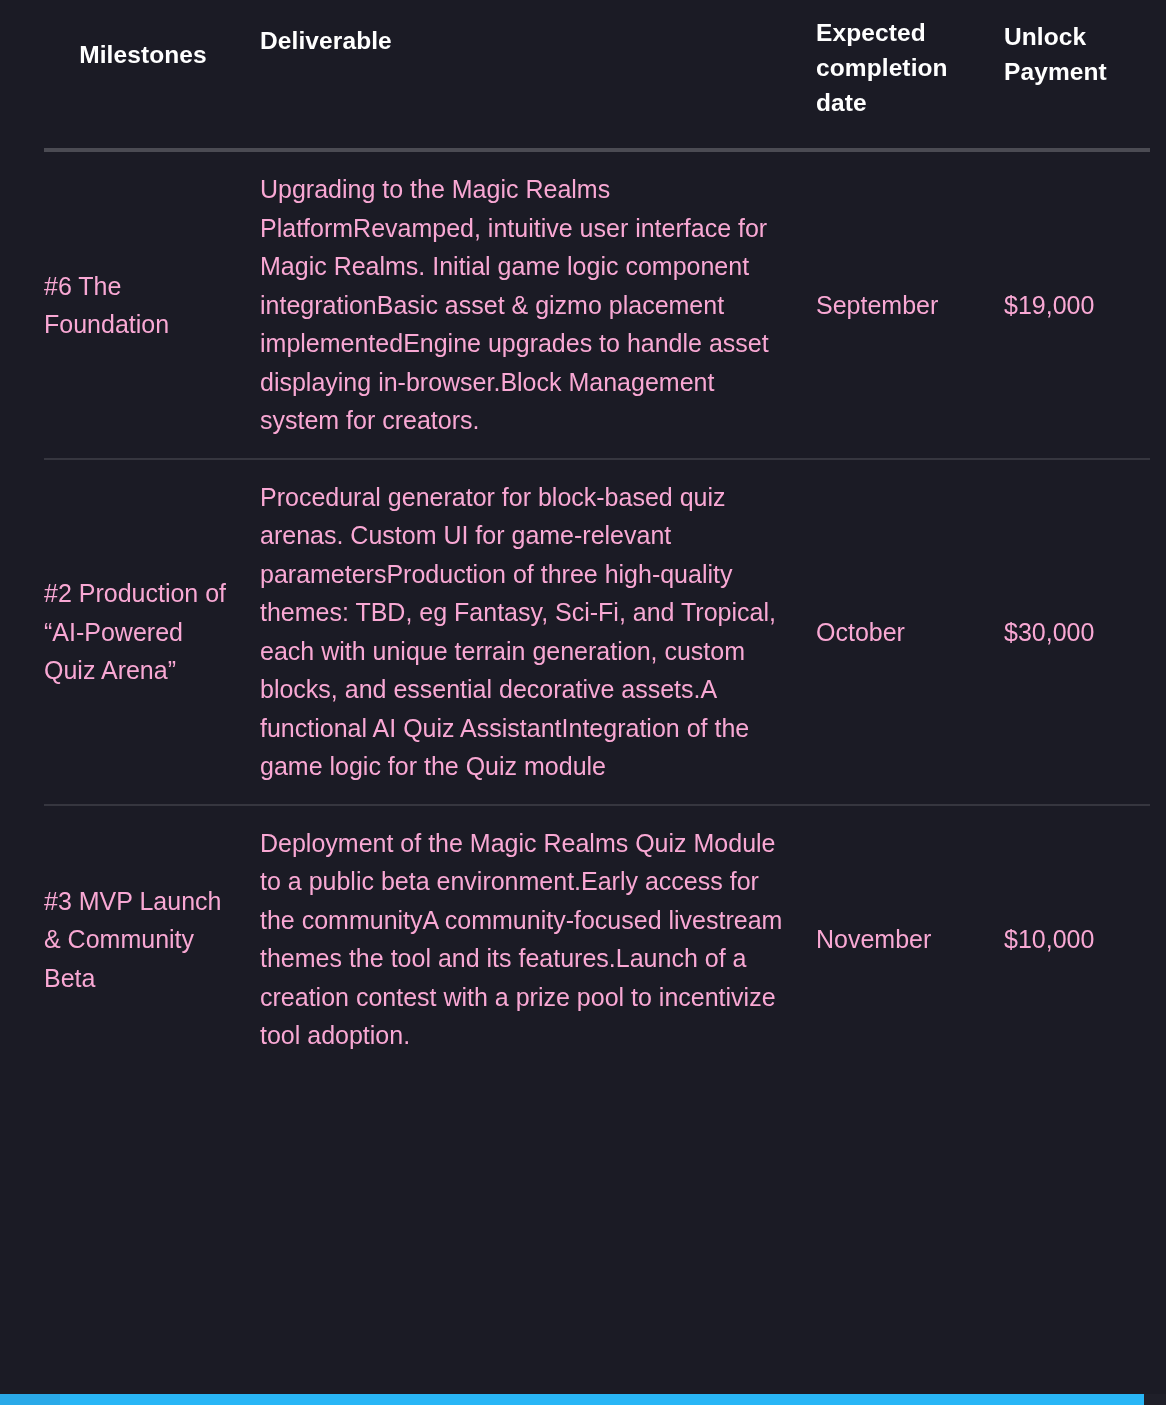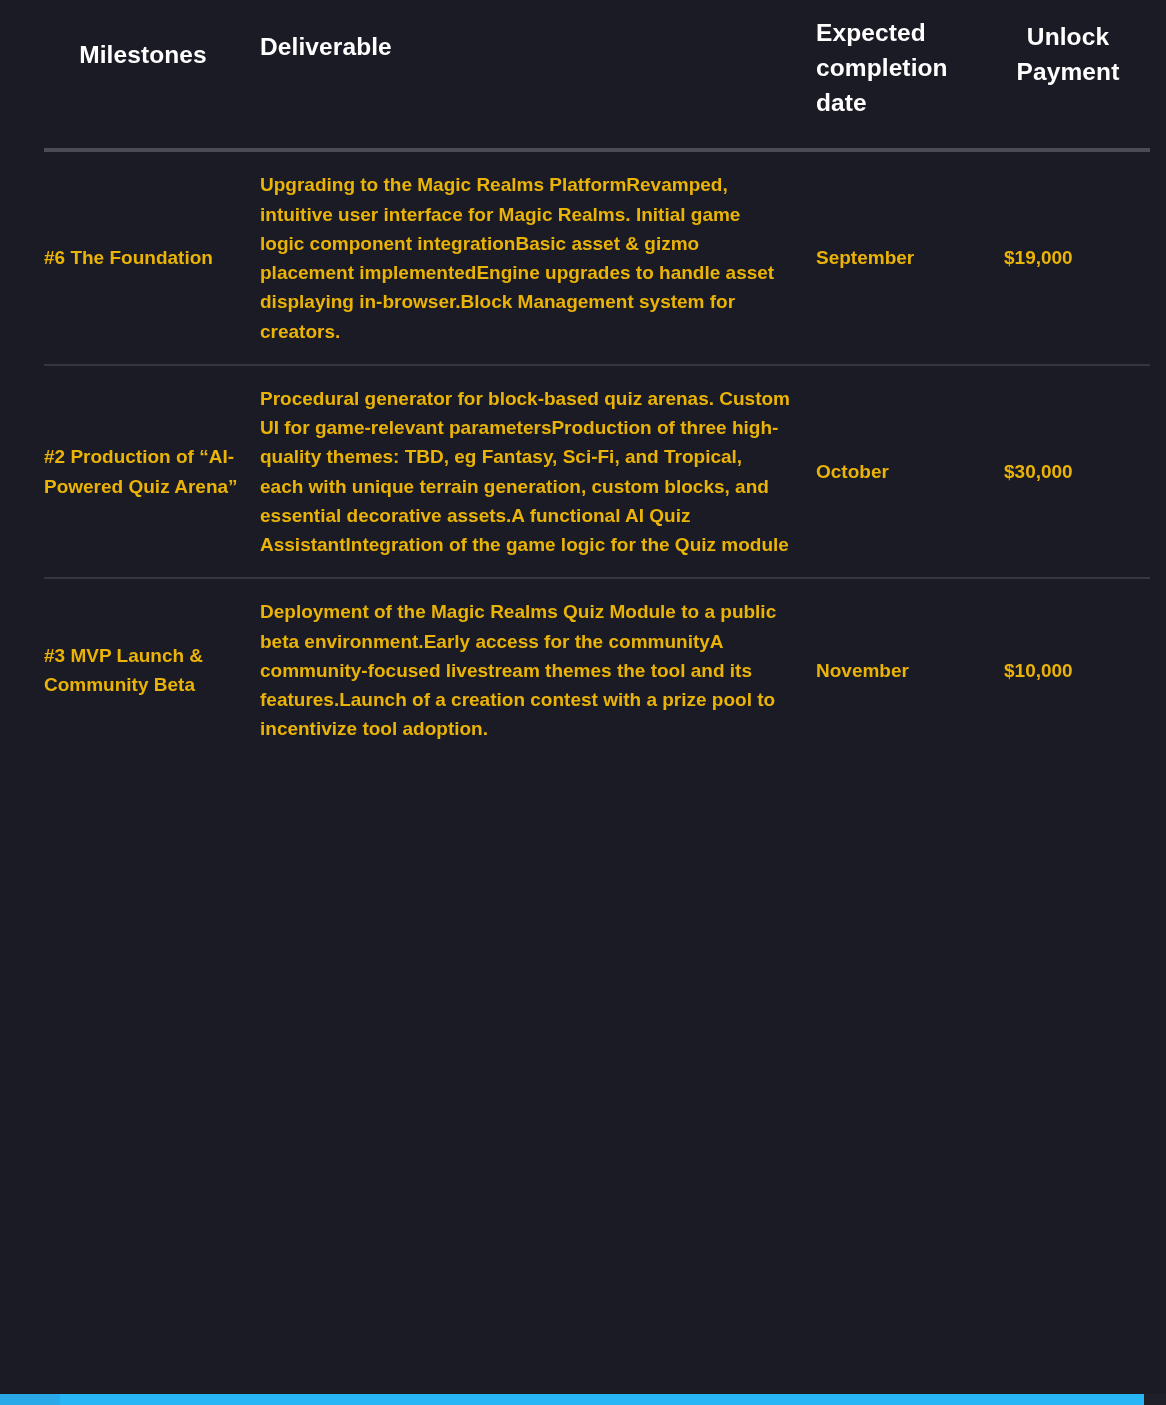--- a/index.html
+++ b/index.html
@@ -46,30 +46,30 @@
     vertical-align: top;
     font-size: 24.5px;
     font-weight: 700;
     line-height: 1.42;
     letter-spacing: 0.1px;
     color: #ffffff;
     padding: 0 18px 28px 0;
     border-bottom: 4px solid #4b4b53;
   }
   thead th.th-milestone { padding-top: 38px; text-align: center; }
-  thead th.th-deliverable { padding-top: 30px; }
+  thead th.th-deliverable { padding-top: 24px; }
   thead th.th-date { padding-top: 16px; }
-  thead th.th-payment { padding-top: 20px; text-align: center; }
+  thead th.th-payment { padding-top: 20px; }
 
   tbody td {
     vertical-align: middle;
-    font-size: 19px;
-    font-weight: 700;
+    font-size: 25px;
+    font-weight: 400;
     line-height: 1.54;
-    color: #eab308;
+    color: #f9a8d4;
     padding: 18px 18px 18px 0;
     border-bottom: 2px solid #36363f;
   }
   tbody tr:last-child td { border-bottom: none; }
 
   td.cell-milestone { padding-right: 22px; }
   td.cell-deliverable { padding-right: 26px; }
   td.cell-date { padding-left: 0; margin-left: 17px; }
   td.cell-payment { padding-left: 0; }
 

